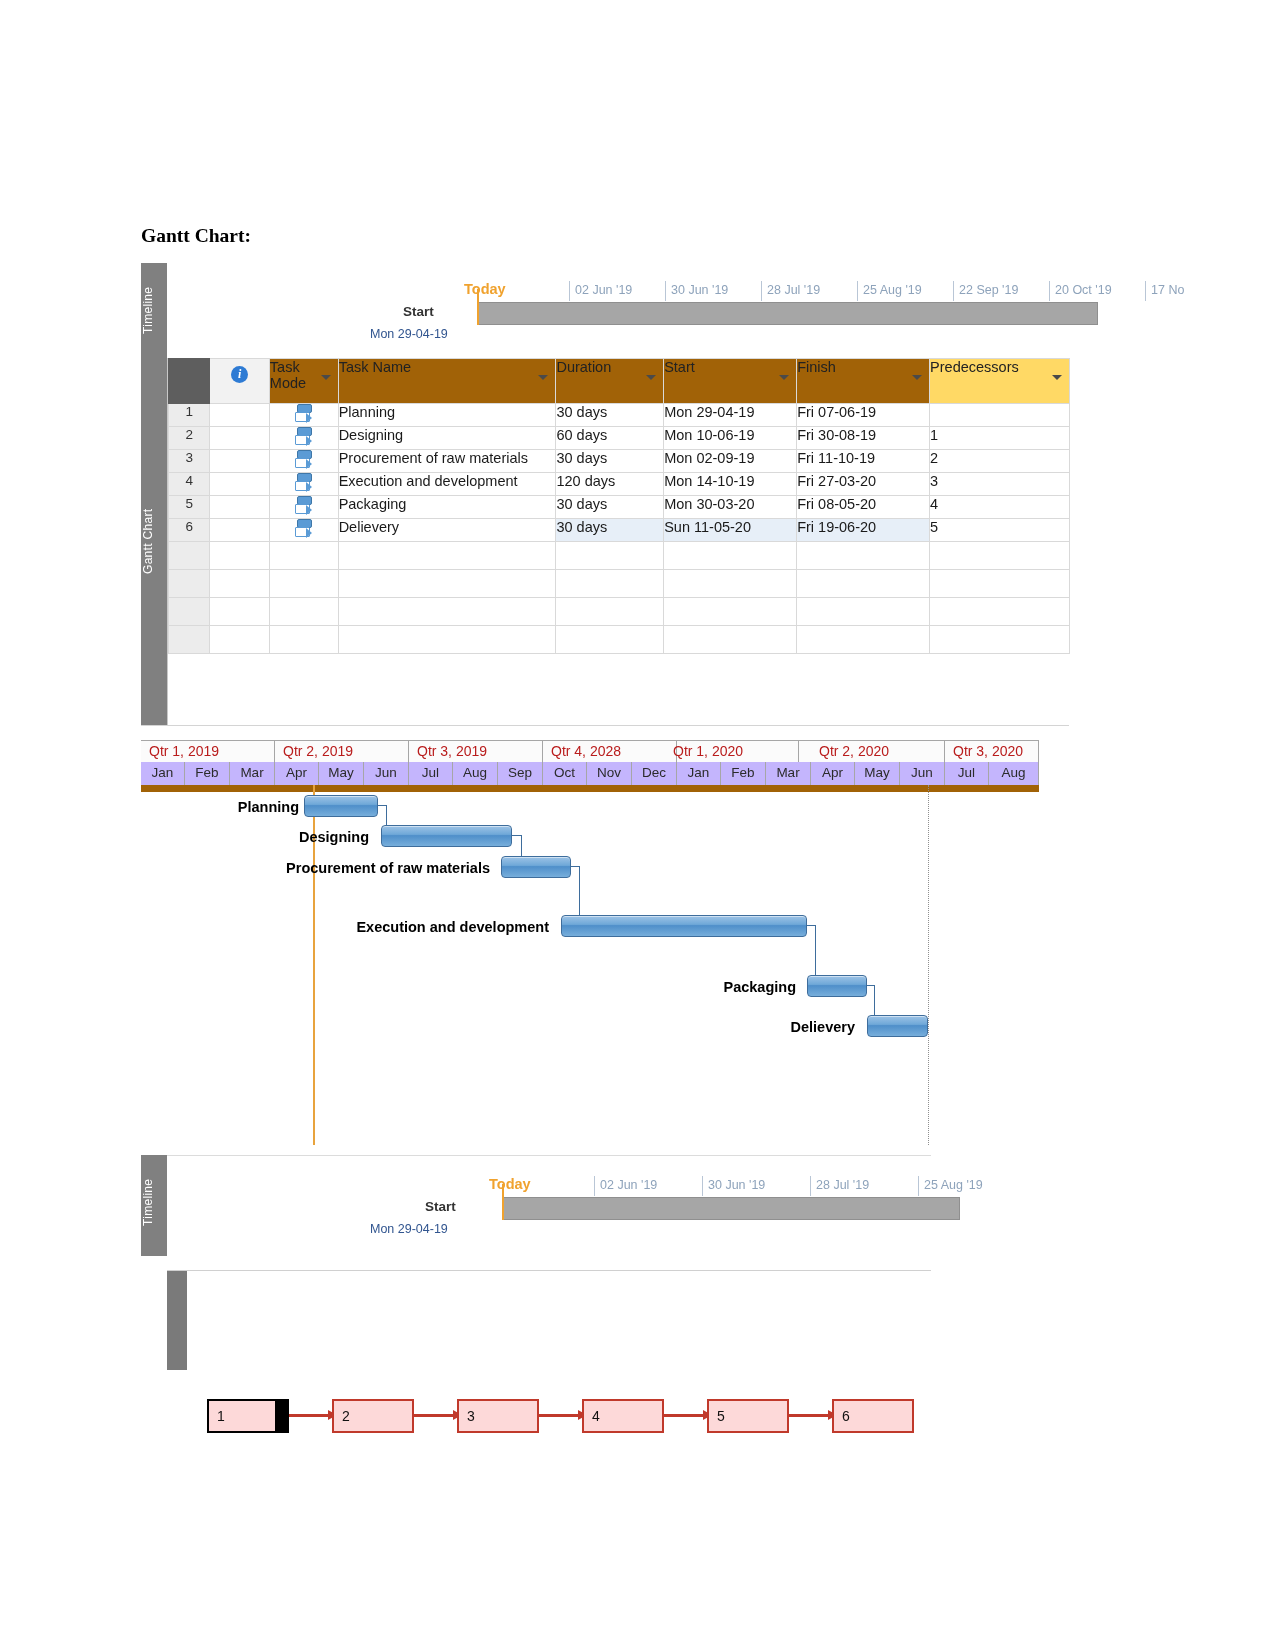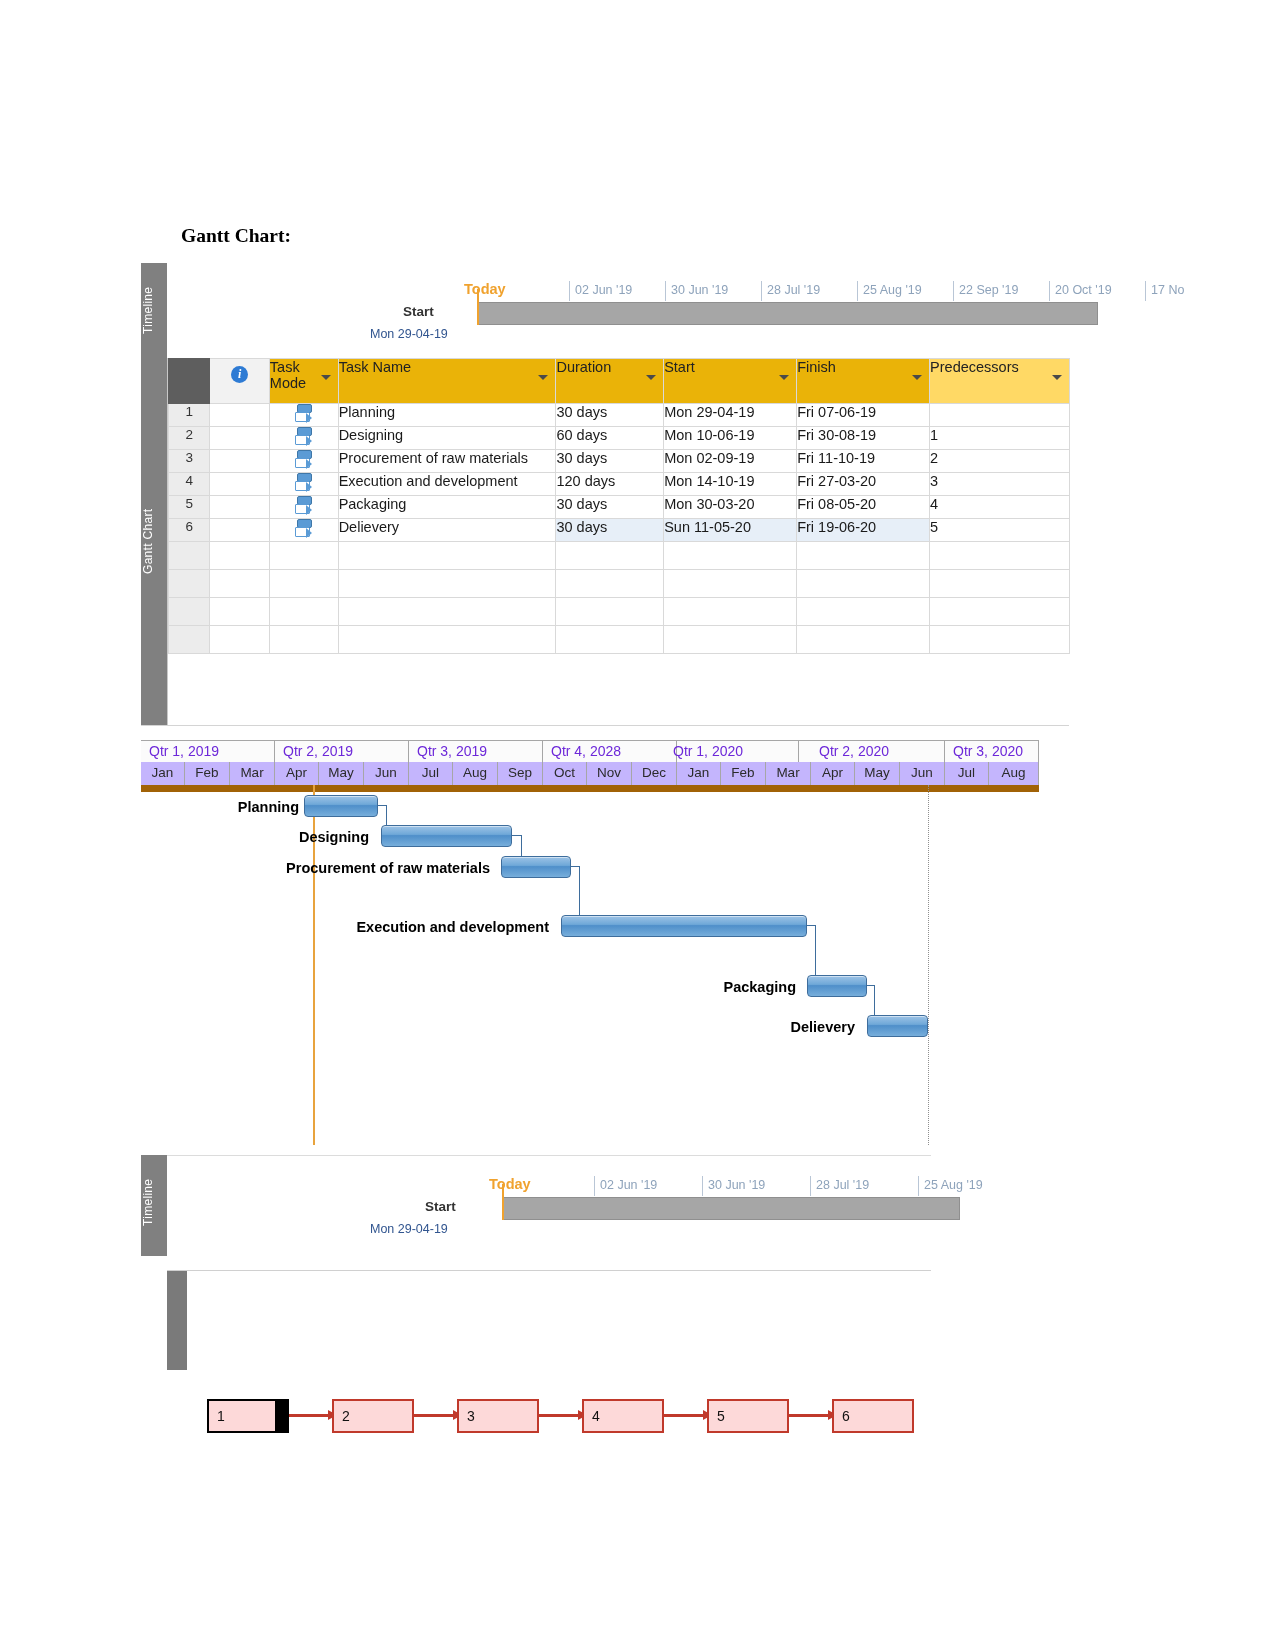--- a/index.html
+++ b/index.html
@@ -15,21 +15,21 @@
   
   .prose{
     position:absolute;left:141px;top:138px;width:928px;
     font-family:"Liberation Serif", serif;
     font-size:19.5px;line-height:41px;color:#000;
     text-align:justify;
   }
   .heading{
     position:absolute;left:141px;top:225px;
     font-family:"Liberation Serif", serif;
-    font-size:19.5px;font-weight:bold;color:#000;margin-left:40px;
+    font-size:19.5px;font-weight:bold;color:#000;
   }
 
   
   .msp1{
     position:absolute;left:141px;top:263px;width:928px;height:462px;
     background:#ffffff;
     font-family:"Liberation Sans", sans-serif;
     border-bottom:1px solid #d4d4d4;
   }
   .vtab{
@@ -73,21 +73,21 @@
 
   
   .grid{
     position:absolute;left:26px;top:95px;right:0;bottom:0;
     border-left:1px solid #c8c8c8;
     background:#fff;
   }
   table.g{border-collapse:collapse;width:902px;table-layout:fixed;font-family:"Liberation Sans", sans-serif;}
   table.g td,table.g th{border:1px solid #d9d9d9;padding:0;vertical-align:top;}
   .hdr th{
-    background:#eab308;color:#222;font-weight:normal;font-size:14.5px;
+    background:#a16207;color:#222;font-weight:normal;font-size:14.5px;
     text-align:left;height:38px;padding:4px 6px 0 7px;position:relative;
     border-bottom:1px solid #bfbfbf;
   }
   .hdr th.pred{background:#ffd965;}
   .hdr th .caret{
     position:absolute;right:7px;top:16px;width:0;height:0;
     border-left:5px solid transparent;border-right:5px solid transparent;
     border-top:5px solid #4a4a4a;
   }
   .hdr th.rownum{background:#5e5e5e;border:1px solid #5e5e5e;}
@@ -109,21 +109,21 @@
   tr.sel td.dur,tr.sel td.st,tr.sel td.fin{background:#e7eff8;}
   tr.empty td{height:27px;}
 
   
   .gantt{
     position:absolute;left:141px;top:740px;width:898px;height:410px;
     font-family:"Liberation Sans", sans-serif;
     background:#fff;
   }
   .qrow{position:absolute;left:0;top:0;height:22px;width:898px;border-top:1px solid #a6a6a6;border-bottom:1px solid #a6a6a6;background:#fbfbfb;}
-  .qcell{position:absolute;top:0;height:22px;line-height:21px;font-size:14px;color:#6d28d9;border-right:1px solid #a6a6a6;padding-left:8px;box-sizing:border-box;overflow:hidden;white-space:nowrap;}
+  .qcell{position:absolute;top:0;height:22px;line-height:21px;font-size:14px;color:#b91c1c;border-right:1px solid #a6a6a6;padding-left:8px;box-sizing:border-box;overflow:hidden;white-space:nowrap;}
   .mrow{position:absolute;left:0;top:22px;height:23px;width:898px;border-bottom:7px solid #a16207;background:#c4b5fd;}
   .mcell{position:absolute;top:0;height:23px;line-height:22px;font-size:13.5px;color:#2b2b2b;border-right:1px solid #a6a6a6;text-align:center;box-sizing:border-box;overflow:hidden;white-space:nowrap;}
   .plot{position:absolute;left:0;top:45px;width:898px;height:365px;overflow:hidden;}
   .todayline{position:absolute;left:172px;top:0;width:1.6px;height:360px;background:#e8a33d;}
   .dottedline{position:absolute;left:787px;top:0;width:0;height:360px;border-left:1.6px dotted #8f8f8f;}
   .tbar{
     position:absolute;height:20px;border-radius:4px;
     background:linear-gradient(to bottom,#9dc3e6 0%,#6fa8d8 42%,#4f8fca 48%,#77aedb 100%);
     border:1px solid #3e6d9c;box-shadow:inset 0 1px 0 #cfe2f3;
   }

